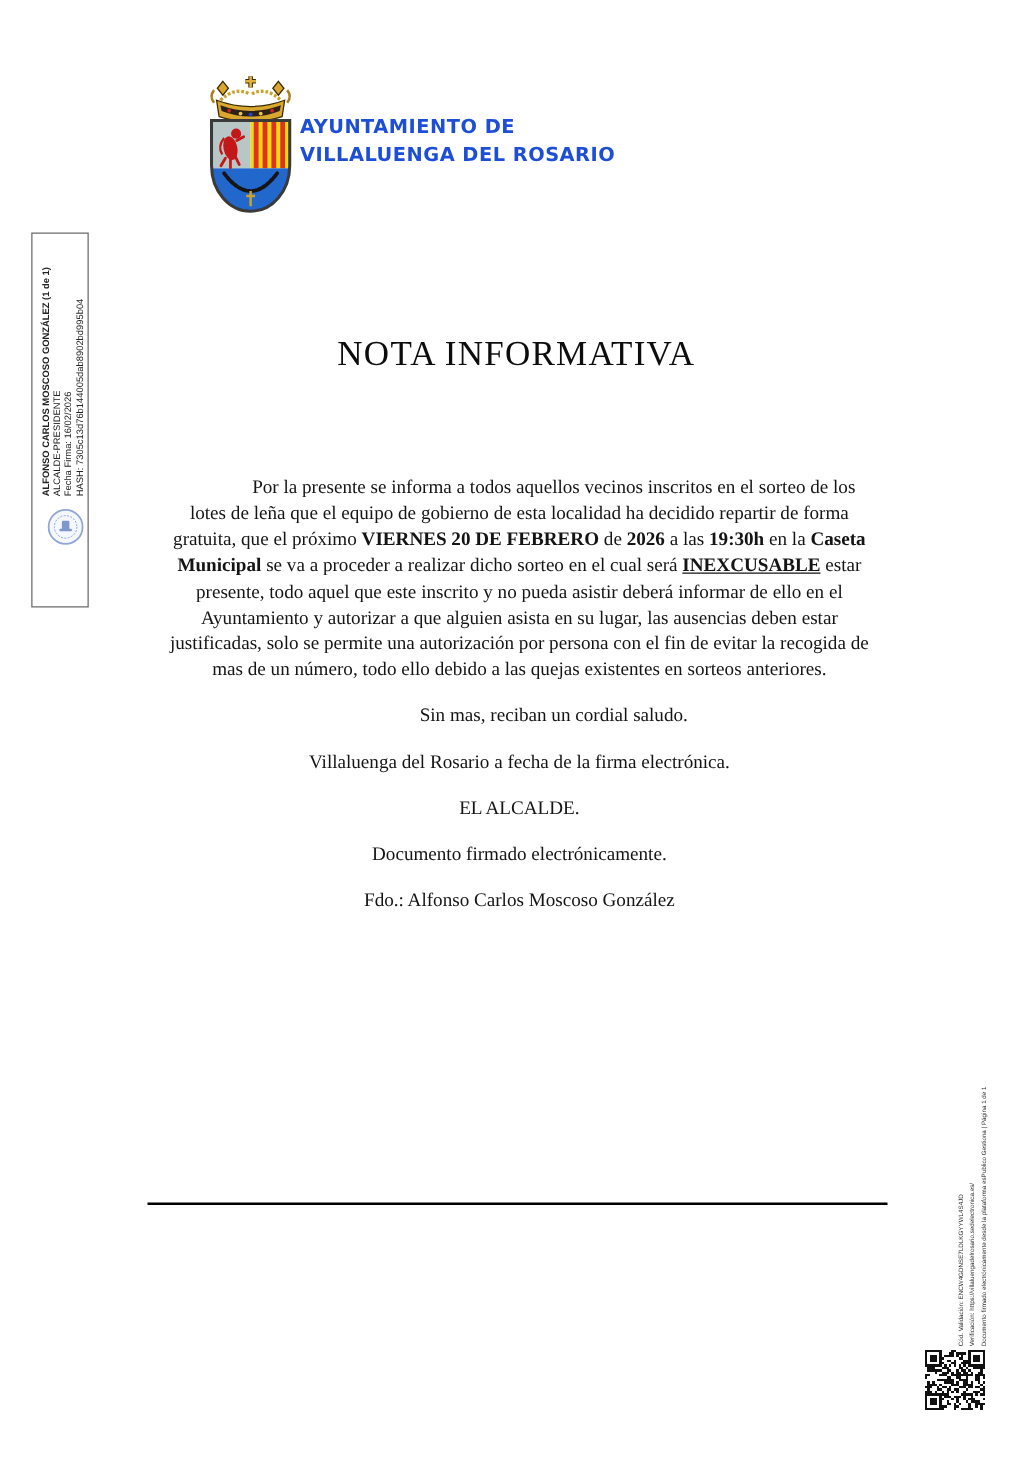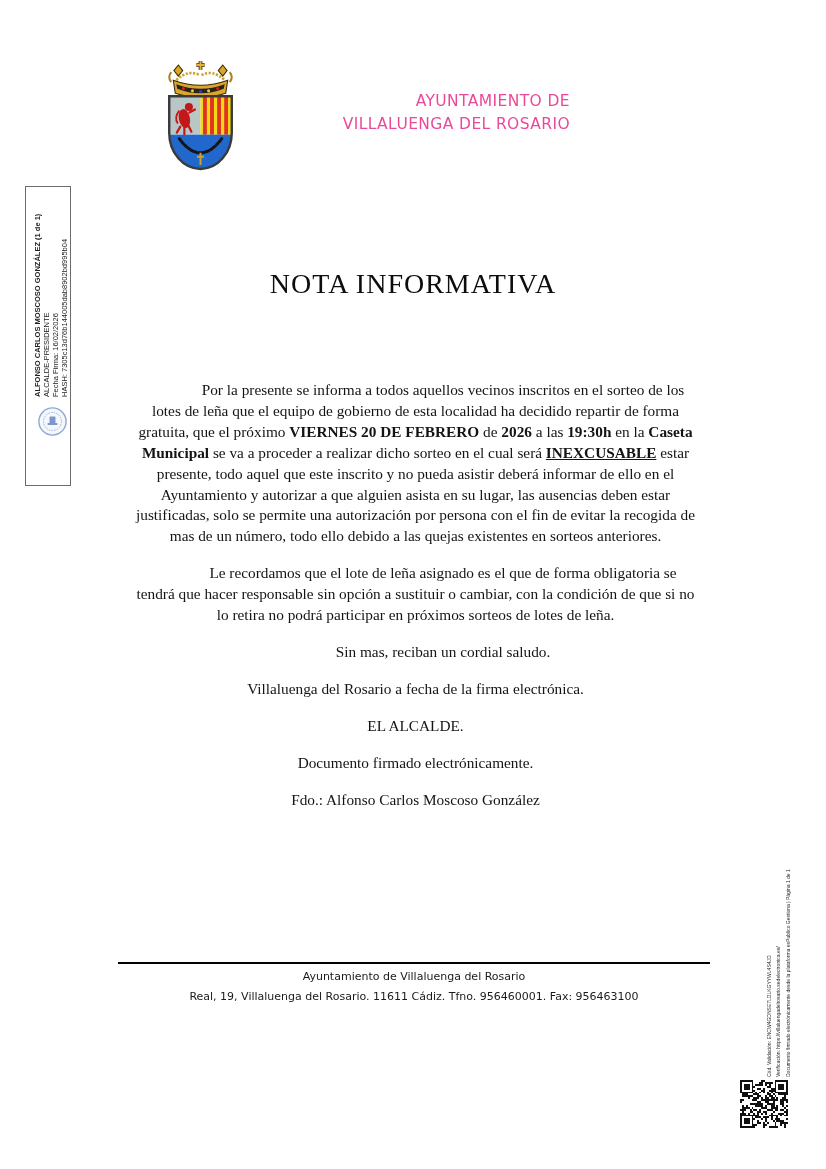--- a/index.html
+++ b/index.html
@@ -1,23 +1,23 @@
 <!DOCTYPE html>
 <html><head>
 <meta charset="utf-8">
 <style>
   html,body{margin:0;padding:0;background:#e8e8e8;}
   .page{position:relative;width:826px;height:1169px;margin:0 auto;background:#ffffff;
         font-family:"Liberation Serif",serif;color:#141414;overflow:hidden;}
 
   
   .crest{position:absolute;left:161px;top:60px;width:79px;height:113px;}
-  .org-title{position:absolute;left:240px;top:90px;width:330px;text-align:right;
-             font-family:"DejaVu Sans",sans-serif;font-weight:normal;font-size:15.5px;
-             line-height:23px;letter-spacing:.4px;color:#ec4899;}
+  .org-title{position:absolute;left:240px;top:90px;width:330px;text-align:left;
+             font-family:"DejaVu Sans",sans-serif;font-weight:bold;font-size:15.5px;
+             line-height:23px;letter-spacing:.4px;color:#1d4ed8;}
 
   
   .sig-box{position:absolute;left:25px;top:186px;width:46px;height:300px;border:1px solid #6b6b6b;box-sizing:border-box;}
   .sig-rot{position:absolute;left:33px;top:397px;width:350px;transform:rotate(-90deg) scale(0.75);
            transform-origin:0 0;font-family:"Liberation Sans",sans-serif;font-size:10px;
            line-height:12px;color:#222;white-space:nowrap;}
   .sig-rot .sig-name{font-weight:bold;}
   .seal{position:absolute;left:37px;top:406px;width:31px;height:31px;}
 
   
@@ -120,33 +120,28 @@
     <g fill="#7d97cc">
       <rect x="12.5" y="10.5" width="6" height="7" rx="1"></rect>
       <rect x="10.5" y="17" width="10" height="2" rx="0.8"></rect>
     </g>
   </svg>
 
   <h1 class="title">NOTA INFORMATIVA</h1>
 
   <div class="body">
     <p class="just ind p1"><span>Por la presente se informa a todos aquellos vecinos inscritos en el sorteo de los lotes de leña que el equipo de gobierno de esta localidad ha decidido repartir de forma gratuita, que el próximo </span><span style="font-weight: bold;">VIERNES 20 DE FEBRERO</span><span> de </span><span style="font-weight: bold;">2026</span><span> a las </span><span style="font-weight: bold;">19:30h</span><span> en la </span><span style="font-weight: bold;">Caseta Municipal</span><span> se va a proceder a realizar dicho sorteo en el cual será </span><span style="font-weight: bold; text-decoration: underline;">INEXCUSABLE</span><span> estar presente, todo aquel que este inscrito y no pueda asistir deberá informar de ello en el Ayuntamiento y autorizar a que alguien asista en su lugar, las ausencias deben estar justificadas, solo se permite una autorización por persona con el fin de evitar la recogida de mas de un número, todo ello debido a las quejas existentes en sorteos anteriores.</span></p>
-    <p class="just ind p2">Le recordamos que el lote de leña asignado es el que de forma obligatoria se tendrá que hacer responsable sin opción a sustituir o cambiar, con la condición de que si no lo retira no podrá participar en próximos sorteos de lotes de leña.</p>
     <p class="ind closing">Sin mas, reciban un cordial saludo.</p>
     <p class="c m1">Villaluenga del Rosario a fecha de la firma electrónica.</p>
     <p class="c m2">EL ALCALDE.</p>
     <p class="c m2">Documento firmado electrónicamente.</p>
     <p class="c m2">Fdo.: Alfonso Carlos Moscoso González</p>
   </div>
 
   <div class="footer-rule"></div>
-  <div class="footer">
-    <div>Ayuntamiento de Villaluenga del Rosario</div>
-    <div>Real, 19, Villaluenga del Rosario. 11611 Cádiz. Tfno. 956460001. Fax: 956463100</div>
-  </div>
 
   <div class="right-rot">
     <div>Cód. Validación: ENCW4GDNSE7LDLKGYYWL4S4JD</div>
     <div>Verificación: https://villaluengadelrosario.sedelectronica.es/</div>
     <div>Documento firmado electrónicamente desde la plataforma esPublico Gestiona | Página 1 de 1</div>
   </div>
 
   <div class="qr">
     <svg viewBox="0 0 25 25">
         <rect x="0" y="0" width="1" height="1"></rect>

